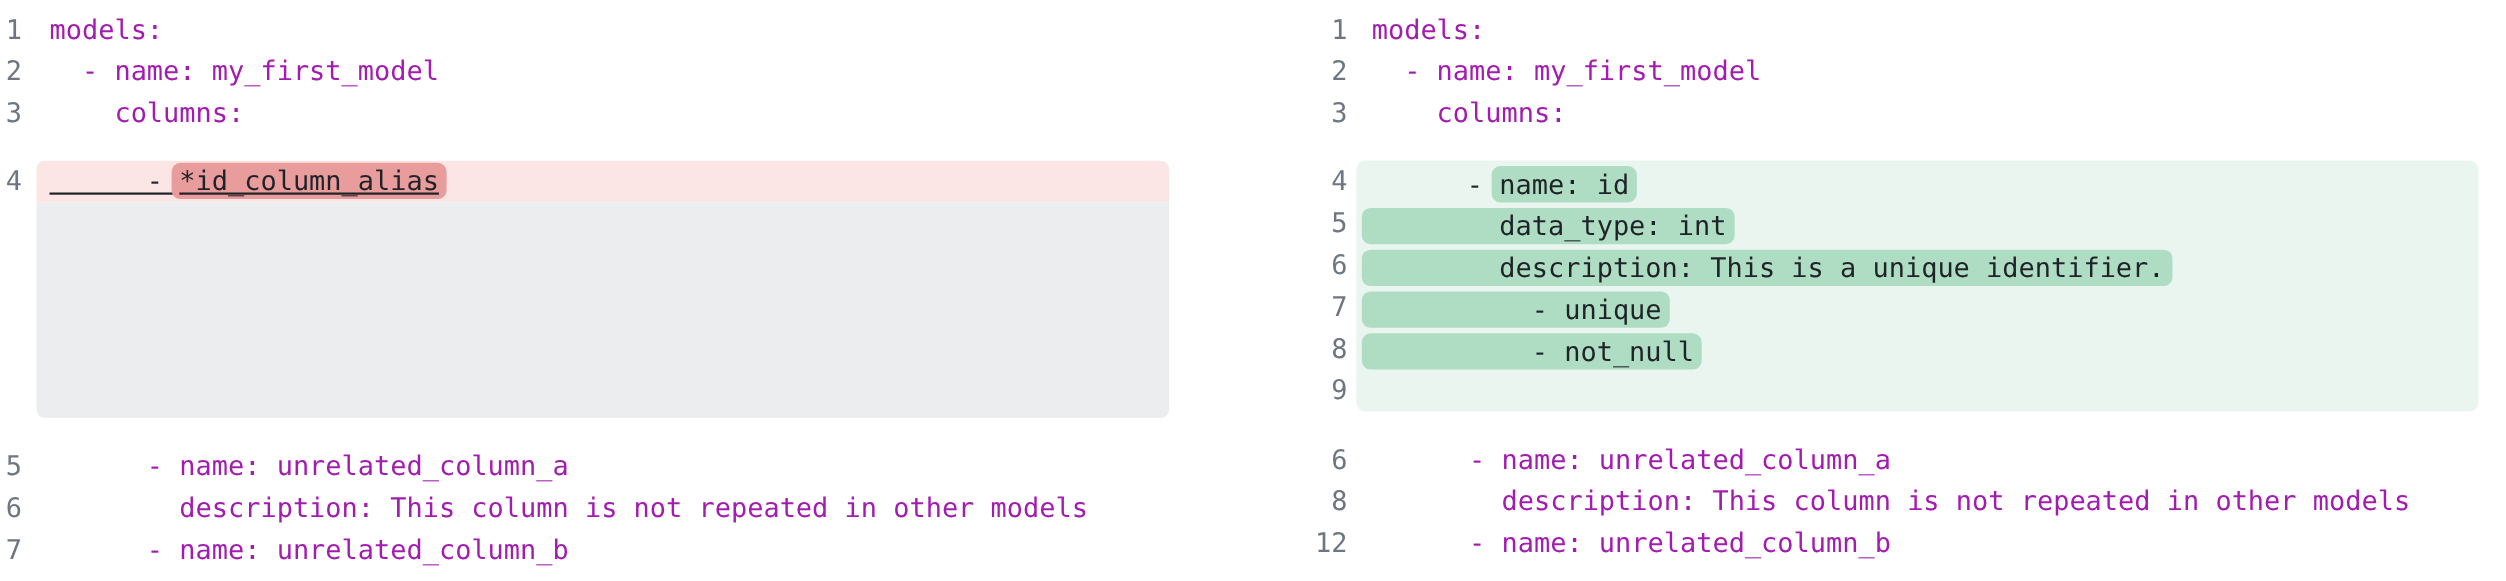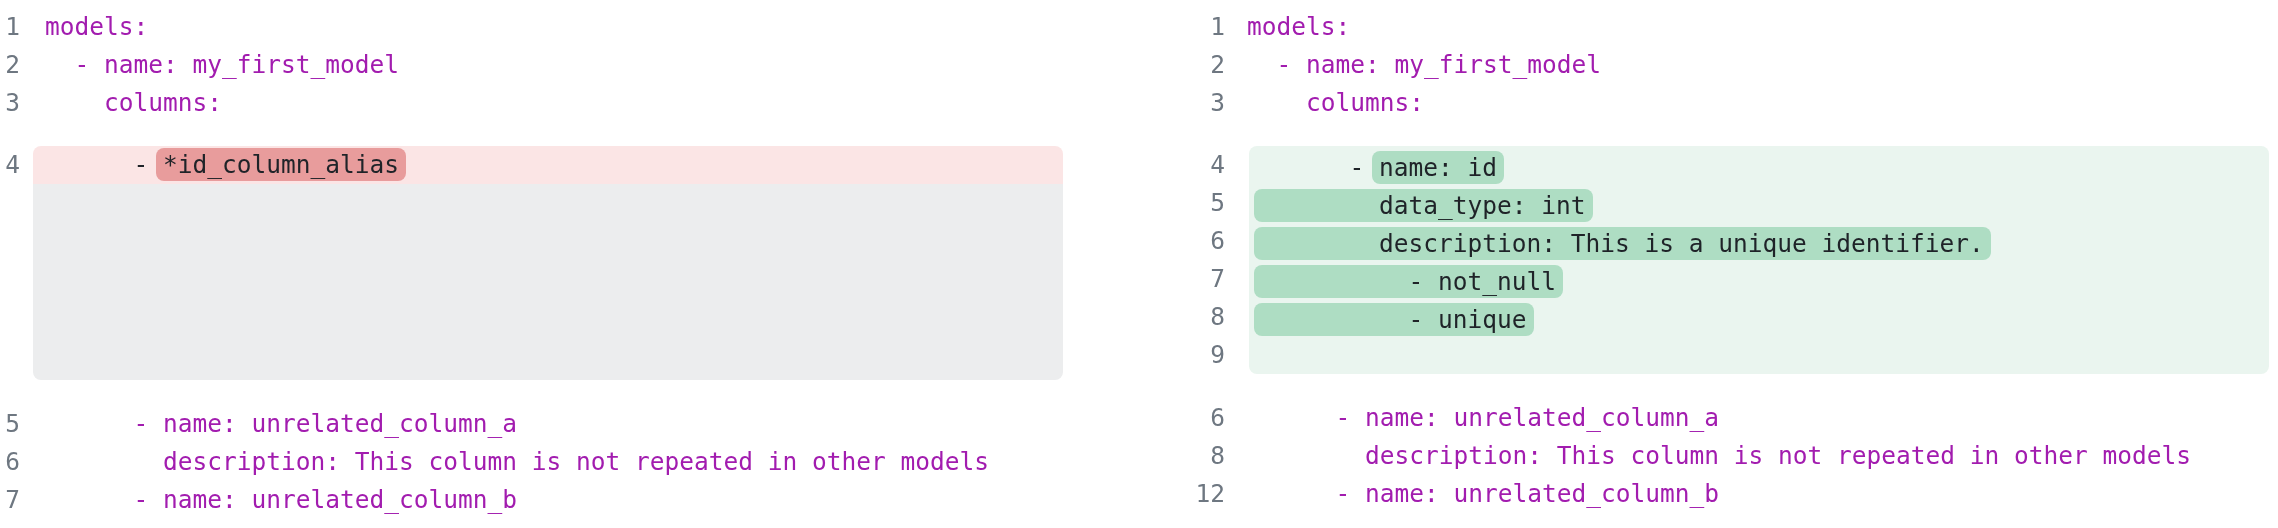--- a/index.html
+++ b/index.html
@@ -60,32 +60,32 @@
     border-radius: 8px;
     overflow: hidden;
     box-sizing: border-box;
     flex: none;
   }
   .pane-left .block {
     margin-left: 13px;
     width: 1030px;
   }
   .pane-right .block {
-    margin-left: 24px;
+    margin-left: 8px;
     width: 1020px;
     background: #eaf5ef;
     padding: 3px 0;
   }
   .block .code-row {
     height: 38px;
     line-height: 38px;
     padding-left: 12px;
     white-space: pre;
   }
-  .removed-row { background: #fbe5e5; }
+  .removed-row { background: #fbe5e5; text-decoration: underline; }
   .filler {
     background: #ecedee;
     height: 196px;
   }
   mark {
     color: inherit;
     padding: 2px 7px;
     margin: 0 -7px;
     border-radius: 8px;
   }
@@ -150,22 +150,22 @@
           <span class="num">5</span>
           <span class="num">6</span>
           <span class="num">7</span>
           <span class="num">8</span>
           <span class="num">9</span>
         </div>
         <div class="block">
           <div class="code-row">      - <mark class="add">name: id</mark></div>
           <div class="code-row"><mark class="add">        data_type: int</mark></div>
           <div class="code-row"><mark class="add">        description: This is a unique identifier.</mark></div>
+          <div class="code-row"><mark class="add">          - unique</mark></div>
           <div class="code-row"><mark class="add">          - not_null</mark></div>
-          <div class="code-row"><mark class="add">          - unique</mark></div>
         </div>
       </div>
       <div class="row">
         <span class="num">6</span>
         <span class="code">      - name: unrelated_column_a</span>
       </div>
       <div class="row">
         <span class="num">8</span>
         <span class="code">        description: This column is not repeated in other models</span>
       </div>

